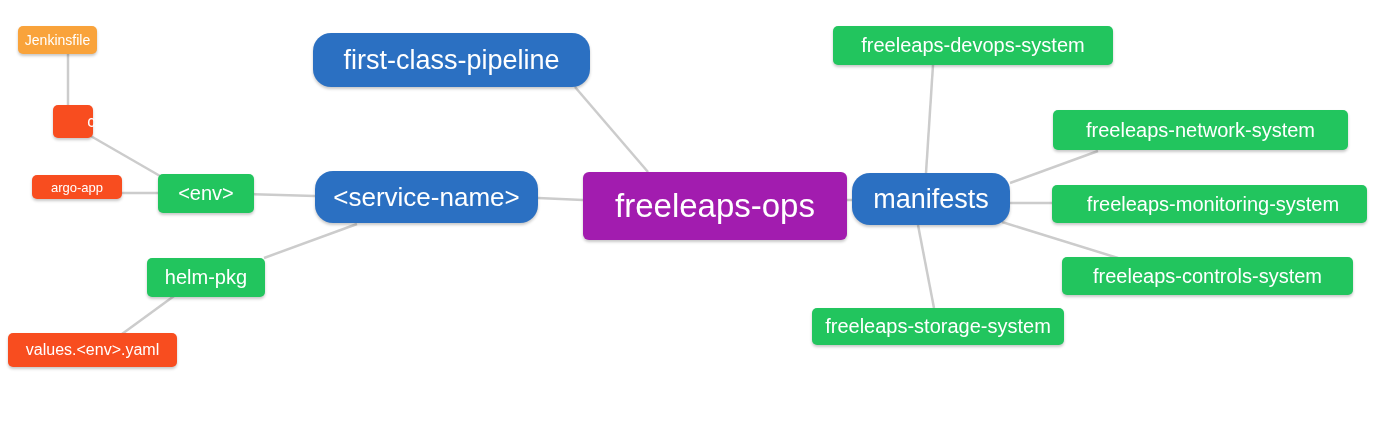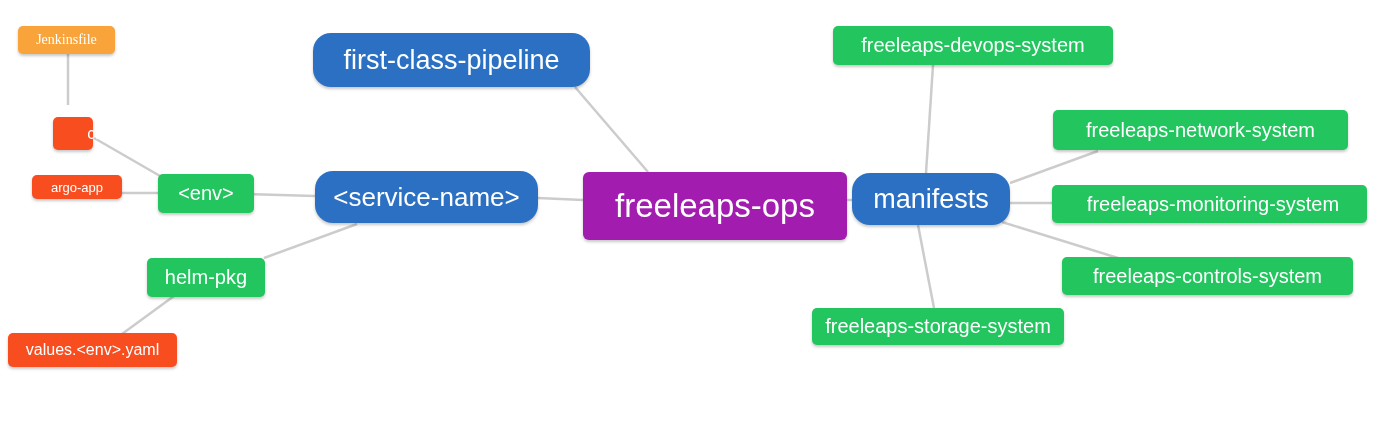--- a/index.html
+++ b/index.html
@@ -48,23 +48,23 @@
   .c-red    { background: #f84d1f; }
   .c-orange { background: #f9a33b; }
 
   
   .n-ops        { left: 583px;  top: 172px; width: 264px; height: 68px; font-size: 33px; }
   .n-fcp        { left: 313px;  top: 33px;  width: 277px; height: 54px; font-size: 27px; }
   .n-svc        { left: 315px;  top: 171px; width: 223px; height: 52px; font-size: 26px; text-align: center; }
   .n-manifests  { left: 852px;  top: 173px; width: 158px; height: 52px; font-size: 27px; }
   .n-env        { left: 158px;  top: 174px; width: 96px;  height: 39px; font-size: 20px; }
   .n-helm       { left: 147px;  top: 258px; width: 118px; height: 39px; font-size: 20px; }
-  .n-ci         { left: 53px;   top: 117px; width: 32px;  height: 33px; font-size: 16px; padding-left: 40px; }
+  .n-ci         { left: 53px;   top: 105px; width: 32px;  height: 33px; font-size: 16px; padding-left: 40px; }
   .n-argo       { left: 32px;   top: 175px; width: 90px;  height: 24px; font-size: 13px; }
-  .n-jenkins    { left: 18px;   top: 26px;  width: 97px;  height: 28px; font-size: 14px; font-family: Liberation Serif, serif; }
+  .n-jenkins    { left: 18px;   top: 26px;  width: 79px;  height: 28px; font-size: 14px; }
   .n-values     { left: 8px;    top: 333px; width: 169px; height: 34px; font-size: 16px; }
   .n-devops     { left: 797px;  top: 26px;  width: 280px; height: 39px; font-size: 20px; margin-left: 36px; }
   .n-network    { left: 1053px; top: 110px; width: 295px; height: 40px; font-size: 20px; }
   .n-monitoring { left: 1052px; top: 185px; width: 315px; height: 38px; font-size: 20px; padding-left: 7px; }
   .n-controls   { left: 1062px; top: 257px; width: 291px; height: 38px; font-size: 20px; }
   .n-storage    { left: 812px;  top: 308px; width: 252px; height: 37px; font-size: 20px; }
 </style>
 </head>
 <body>
 

